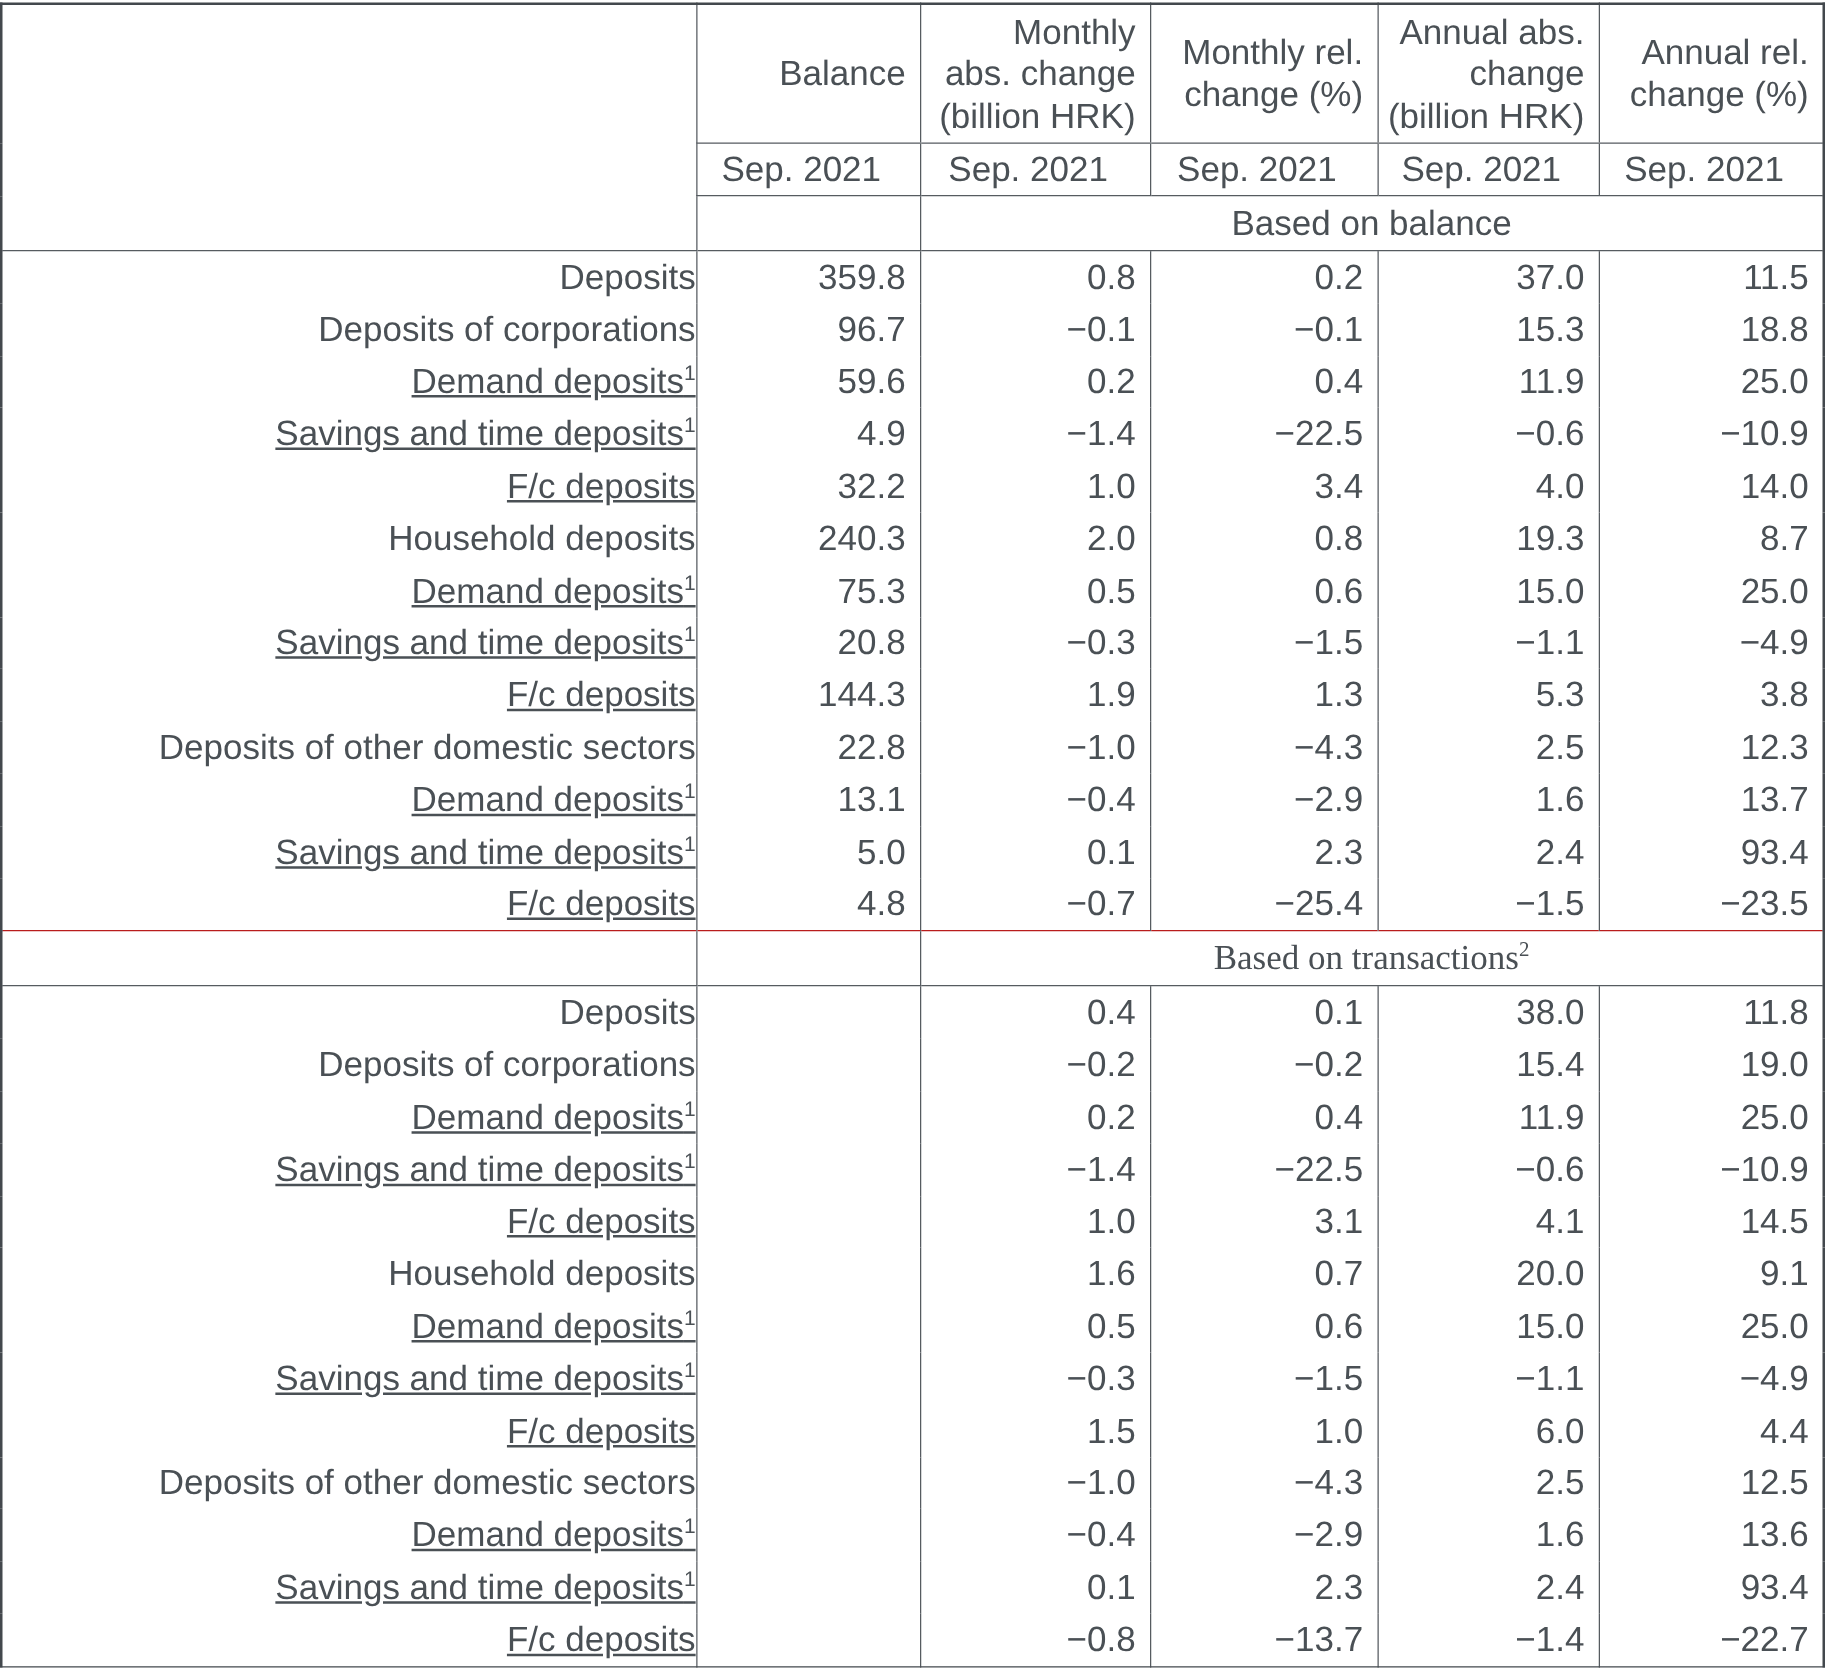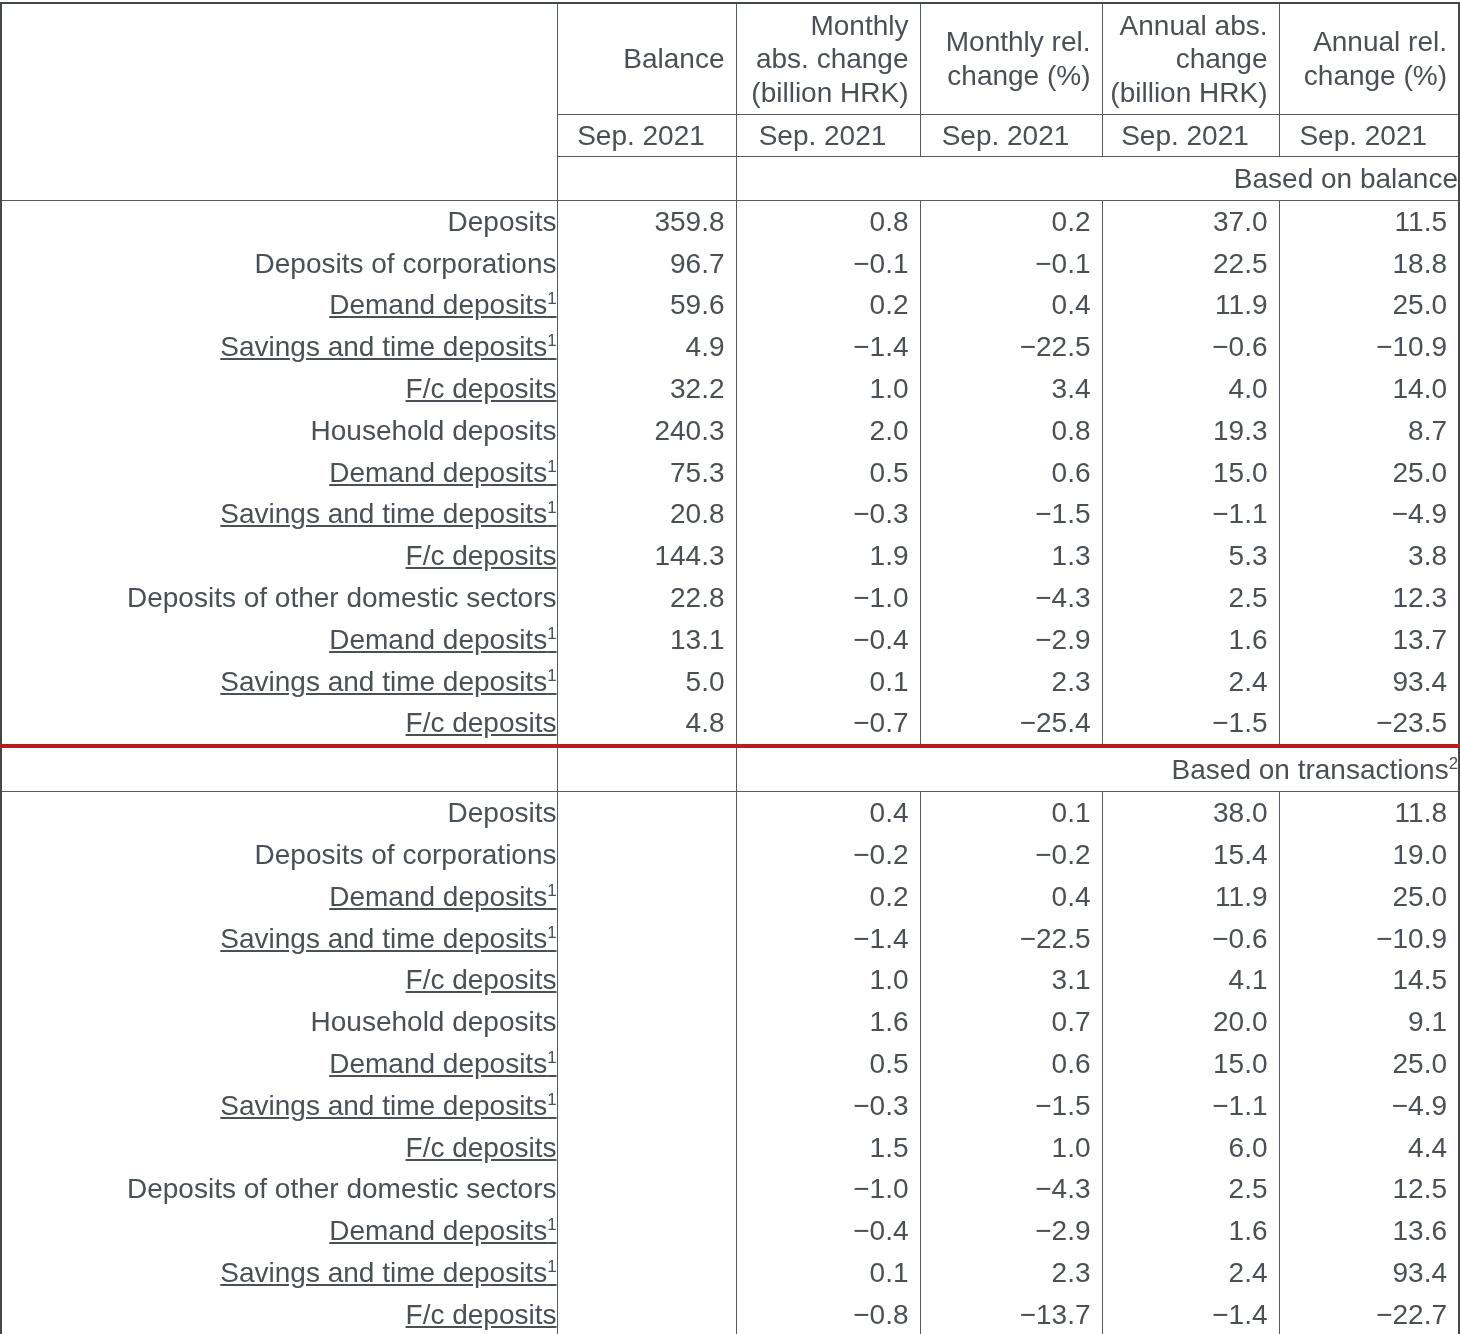--- a/index.html
+++ b/index.html
@@ -56,24 +56,25 @@
     padding-right: 11px;
     border-bottom: 1px solid #565b60;
   }
 
   
   tr.band-row td {
     height: 43px;
     border-bottom: 1px solid #565b60;
   }
   tbody.section-1 tr.band-row td {
-    border-top: 4px solid #b91c1c;
+    border-top: 1px solid #b91c1c;
+    font-family: Liberation Serif, serif;
   }
   td.band-cell {
-    text-align: right;
+    text-align: center;
   }
 
   
   tr.data-row td { height: 41.8px; }
   td.label-cell {
     text-align: right;
     white-space: nowrap;
   }
   td.label-cell.indent-0 { padding-left: 10px; }
   td.label-cell.indent-1 { padding-left: 39px; }
@@ -136,21 +137,21 @@
     <td class="num vline">0.8</td>
     <td class="num vline">0.2</td>
     <td class="num vline">37.0</td>
     <td class="num vline">11.5</td>
   </tr>
       <tr class="data-row">
     <td class="label-cell indent-1"><span>Deposits of corporations</span><sup></sup></td>
     <td class="num vline">96.7</td>
     <td class="num vline">−0.1</td>
     <td class="num vline">−0.1</td>
-    <td class="num vline">22.5</td>
+    <td class="num vline">15.3</td>
     <td class="num vline">18.8</td>
   </tr>
       <tr class="data-row">
     <td class="label-cell indent-2"><span>Demand deposits</span><sup>1</sup></td>
     <td class="num vline">59.6</td>
     <td class="num vline">0.2</td>
     <td class="num vline">0.4</td>
     <td class="num vline">11.9</td>
     <td class="num vline">25.0</td>
   </tr>

